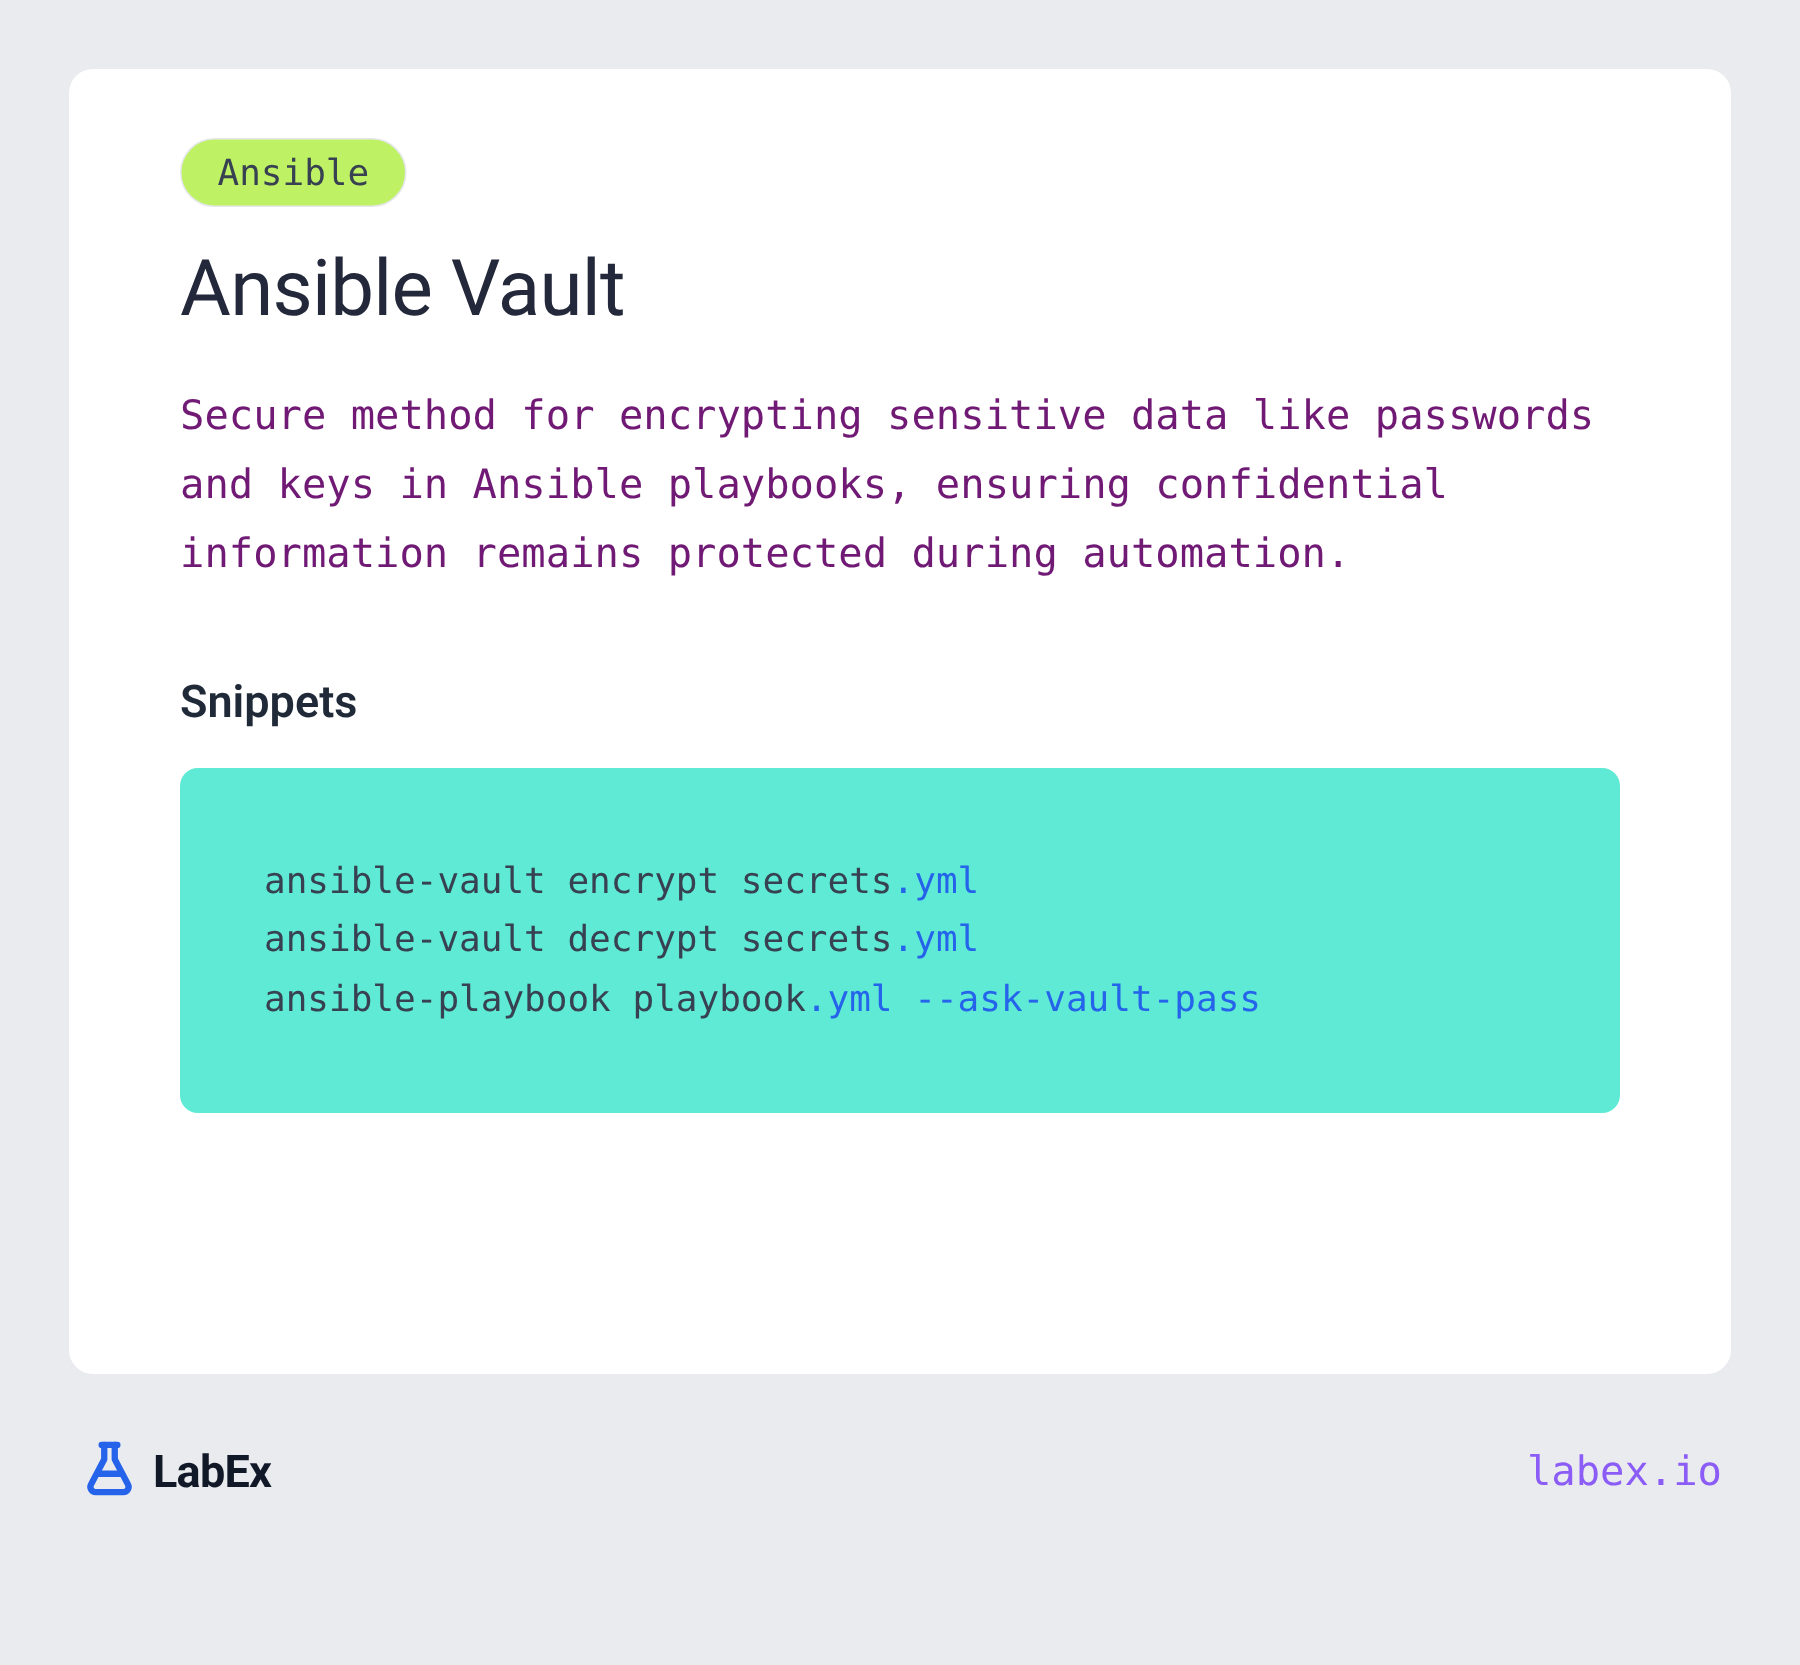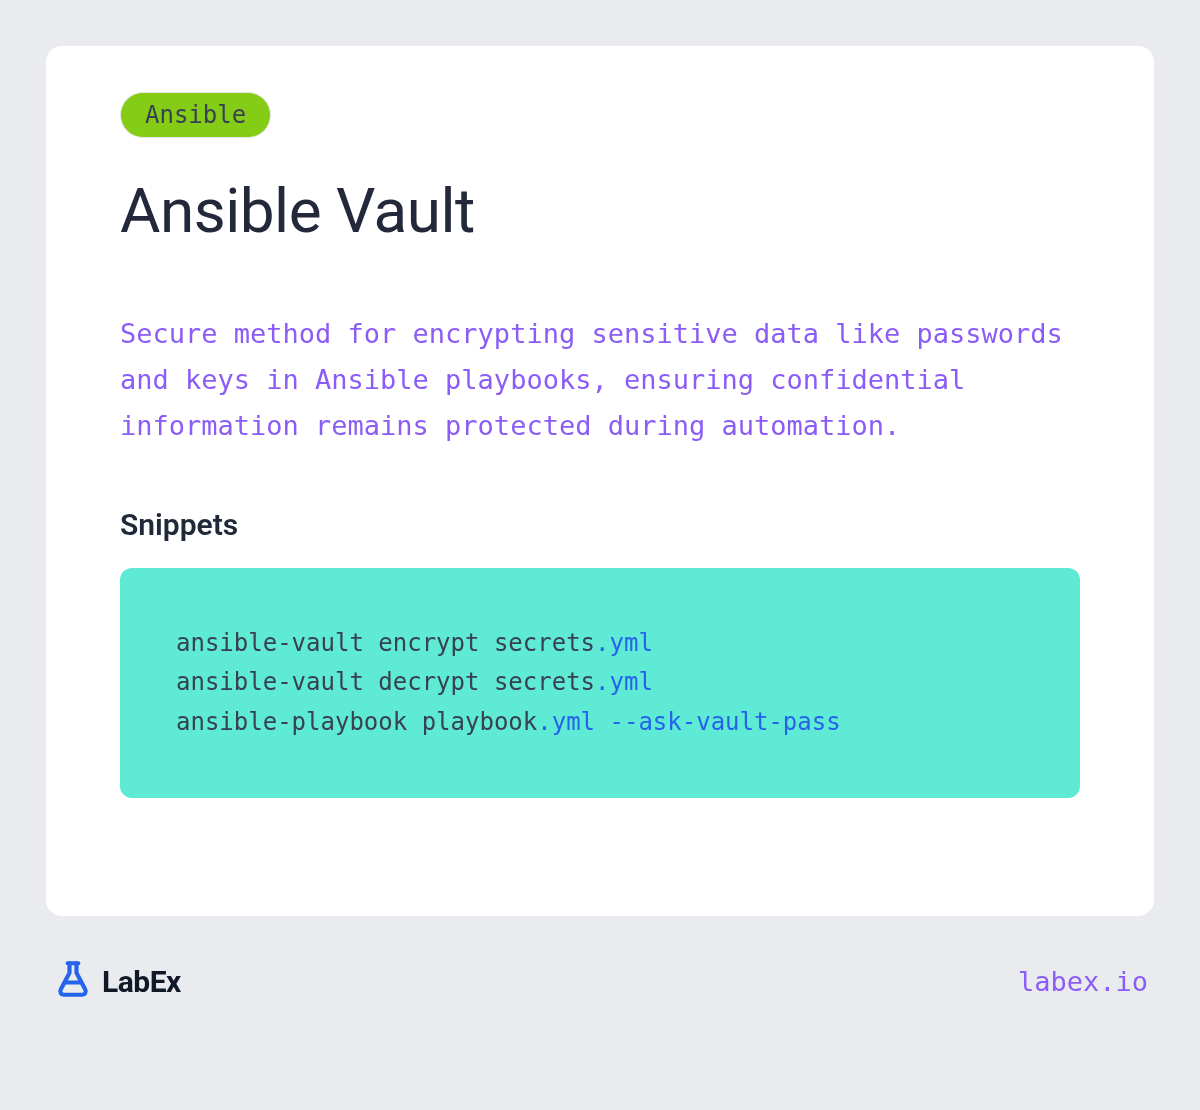--- a/index.html
+++ b/index.html
@@ -16,42 +16,42 @@
       color: #1f2937;
     }
     .card {
       background: #ffffff;
       border-radius: 16px;
       padding: 44px 74px 64px 74px;
       min-height: 870px;
     }
     .tag {
       display: inline-block;
-      background: #84cc16;
+      background: #bef264;
       border: 1px solid #e5e7eb;
       border-radius: 999px;
       padding: 8px 24px;
       font-family: ui-monospace, SFMono-Regular, "SF Mono", Menlo, Monaco, Consolas, monospace;
       font-size: 24px;
       font-weight: 500;
       color: #374151;
       margin-top: 2px;
     }
     .title {
-      font-size: 62px;
+      font-size: 52px;
       font-weight: 400;
       color: #23283a;
-      margin-top: 36px;
+      margin-top: 24px;
       letter-spacing: -0.5px;
     }
     .description {
       font-family: ui-monospace, SFMono-Regular, "SF Mono", Menlo, Monaco, Consolas, monospace;
       font-size: 27px;
-      color: #8b5cf6;
-      margin-top: 64px;
+      color: #701a75;
+      margin-top: 32px;
       line-height: 1.7;
       font-weight: 400;
     }
     .section-heading {
       font-size: 30px;
       font-weight: 600;
       color: #1f2937;
       margin-top: 58px;
     }
     .snippet-box {

